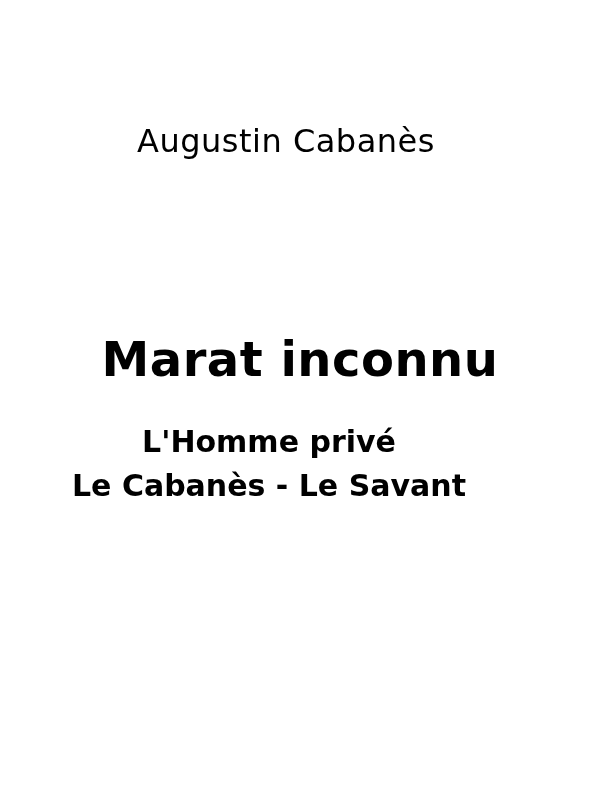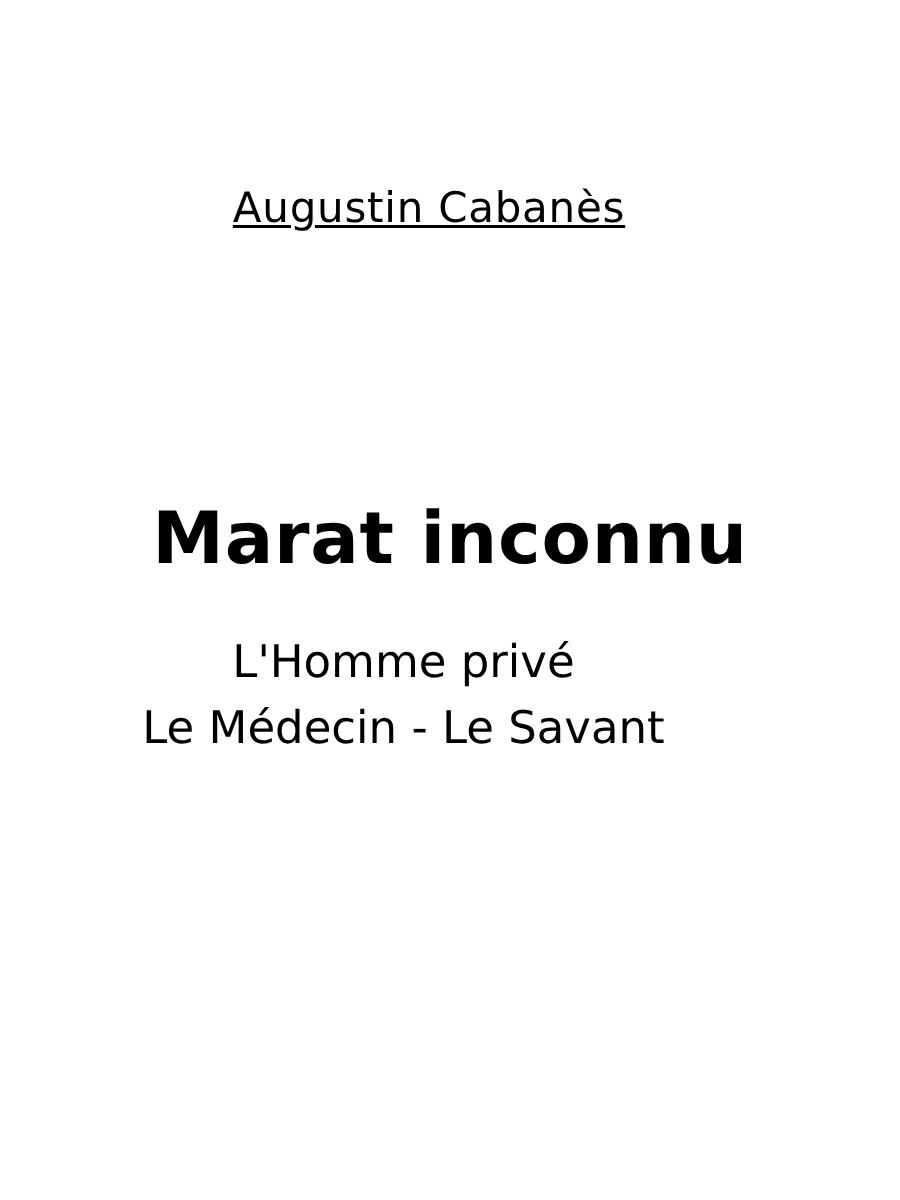--- a/index.html
+++ b/index.html
@@ -19,58 +19,57 @@
     width: 600px;
     height: 800px;
     box-sizing: border-box;
   }
   .author {
     position: absolute;
     top: 122px;
     left: 0;
     width: 572px;
     text-align: center;
-    font-size: 28px;
+    font-size: 32px;
     font-weight: 400;
     letter-spacing: 0.5px;
     line-height: 1.2;
-    text-decoration: underline;
   }
   .title {
     position: absolute;
     top: 332px;
     left: 0;
     width: 600px;
     text-align: center;
     font-size: 48px;
     font-weight: 700;
     letter-spacing: 0.5px;
     line-height: 1.15;
   }
   .subtitle {
     position: absolute;
     top: 420px;
     left: 0;
     width: 538px;
     text-align: center;
     font-size: 30px;
-    font-weight: 400;
+    font-weight: 700;
     line-height: 1.45;
   }
   .subtitle-line {
     display: block;
   }
 </style>
 </head>
 <body>
 
 <div class="page">
 
   <div class="author">Augustin Cabanès</div>
 
   <div class="title">Marat inconnu</div>
 
   <div class="subtitle">
     <span class="subtitle-line">L'Homme privé</span>
-    <span class="subtitle-line">Le Médecin - Le Savant</span>
+    <span class="subtitle-line">Le Cabanès - Le Savant</span>
   </div>
 
 </div>
 
 </body></html>

